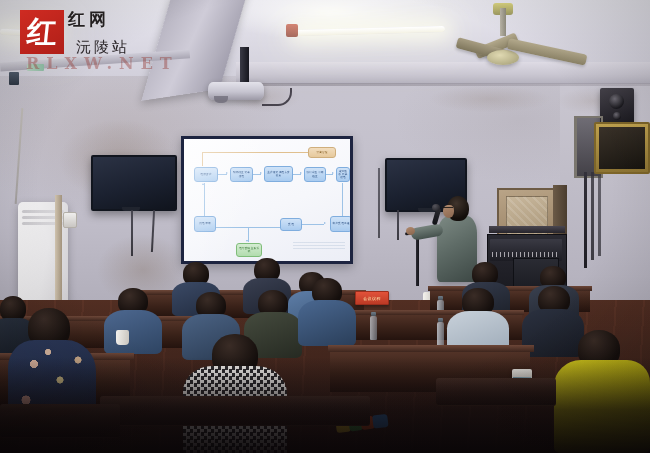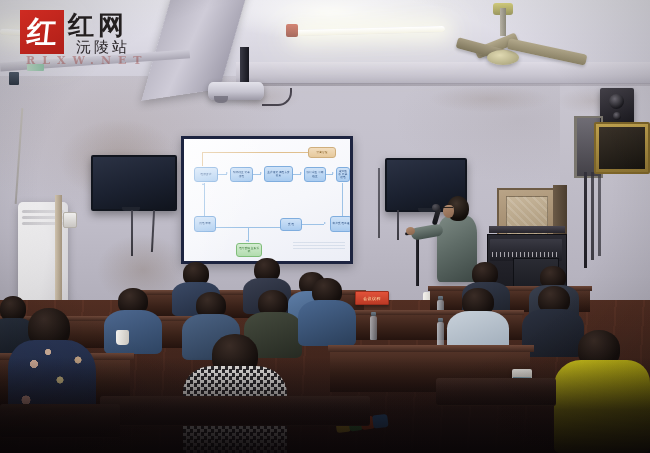--- a/index.html
+++ b/index.html
@@ -447,32 +447,32 @@
     background:linear-gradient(150deg,#cf2b22 0%,#b01f18 100%);
     display:flex;align-items:center;justify-content:center;
   }
   .wm-seal span{
     color:#fff;font-family:"DejaVu Serif",serif;font-weight:bold;
     font-size:30px;line-height:1;transform:skewX(-6deg);
   }
   .wm-main{
     position:absolute;left:60px;top:4px;
     font-family:"DejaVu Serif",serif;font-weight:bold;
-    font-size:26px;color:#231f20;letter-spacing:4px;
+    font-size:17px;color:#231f20;letter-spacing:4px;
     text-shadow:0 1px 1px rgba(255,255,255,.35);
   }
   .wm-sub{
     position:absolute;left:68px;top:34px;
     font-family:"DejaVu Serif",serif;
     font-size:15px;color:#2b2629;letter-spacing:3px;
   }
   .wm-url{
     position:absolute;left:18px;top:50px;
     font-family:"DejaVu Serif",serif;font-weight:bold;
-    font-size:11px;letter-spacing:7px;
+    font-size:16px;letter-spacing:7px;
     color:rgba(150,60,55,.42);
   }
 </style>
 </head>
 <body>
 
 <div class="photo">
 
   <div class="wall"></div>
   <div class="wall-right"></div>

